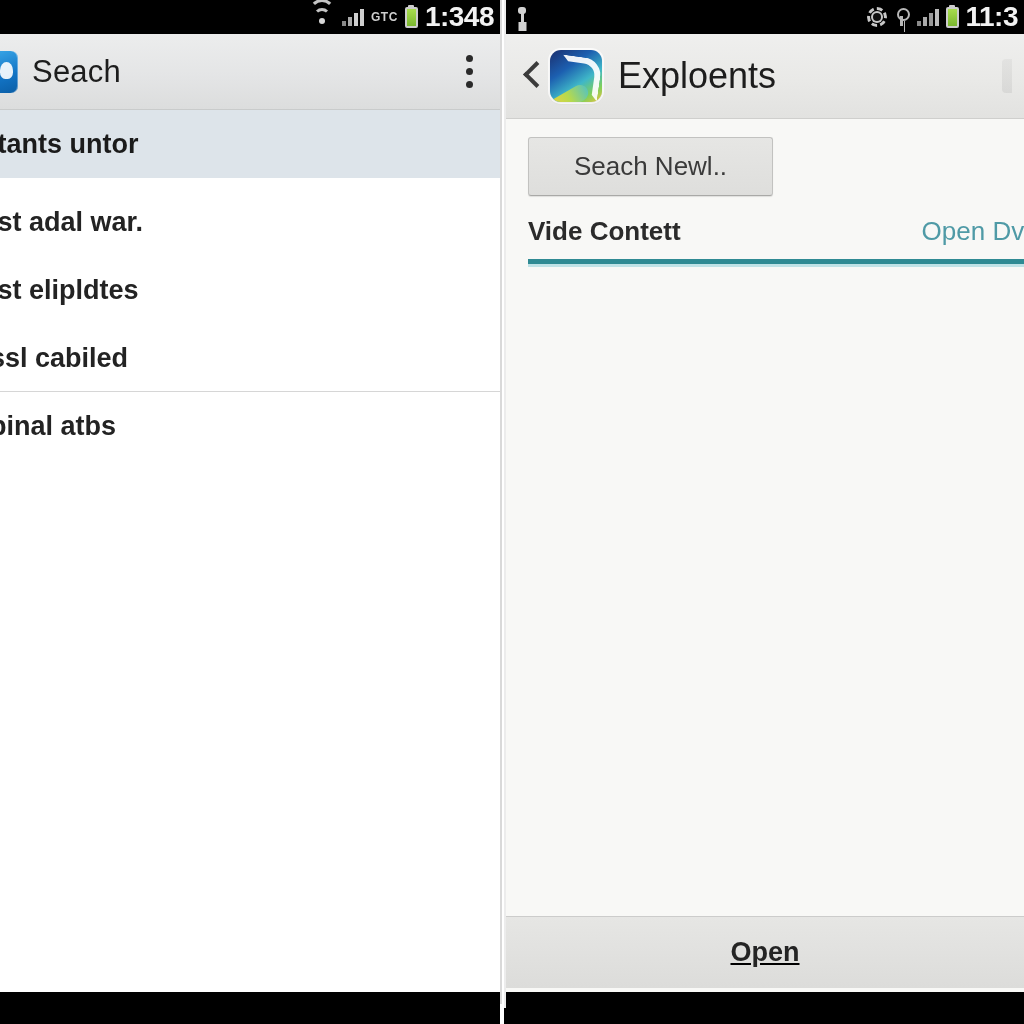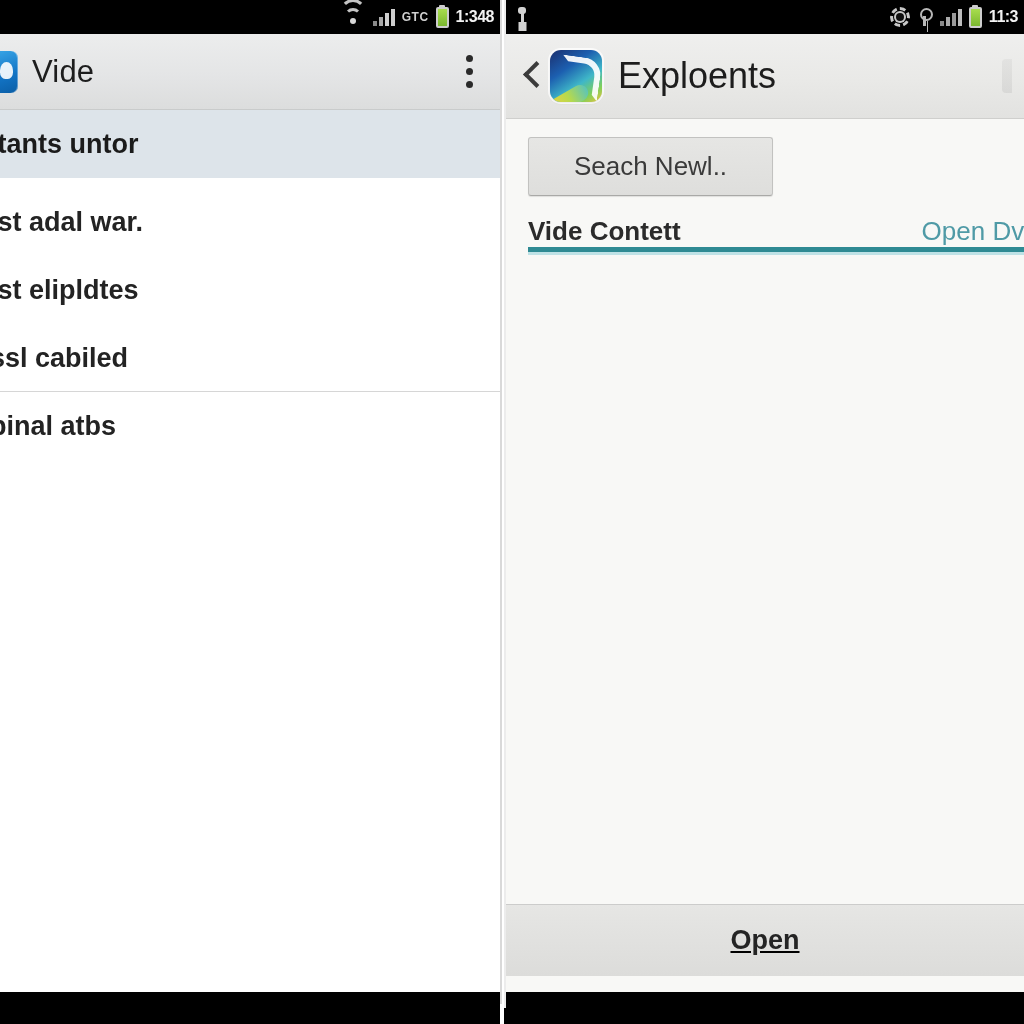--- a/index.html
+++ b/index.html
@@ -43,21 +43,21 @@
     background: #000000;
     display: flex;
     align-items: center;
     color: #e8e8e8;
     font-size: 15px;
     font-weight: bold;
     overflow: hidden;
   }
   .sb-left  { flex: 1; display: flex; align-items: center; padding-left: 10px; gap: 6px; }
   .sb-right { display: flex; align-items: center; gap: 7px; padding-right: 6px; }
-  .sb-time  { font-size: 16px; font-weight: bold; letter-spacing: -0.5px; color: #f2f2f2; }
+  .sb-time  { font-size: 28px; font-weight: bold; letter-spacing: -0.5px; color: #f2f2f2; }
   .sb-text  { font-size: 12px; font-weight: bold; color: #cfcfcf; letter-spacing: 0.5px; }
 
   
   .ico-wifi {
     position: relative; width: 26px; height: 18px;
   }
   .ico-wifi i {
     position: absolute; left: 50%; bottom: 1px;
     border: 3px solid #cfcfcf;
     border-color: #cfcfcf transparent transparent transparent;
@@ -263,21 +263,21 @@
     white-space: nowrap;
   }
 
   #tabbar {
     position: relative;
     display: flex; align-items: flex-end; justify-content: space-between;
     padding: 12px 0 0 22px;
   }
   .tab-label {
     font-size: 26px; font-weight: bold; color: #2b2b2b;
-    white-space: nowrap;
+    padding-bottom: 12px; white-space: nowrap;
   }
   .tab-label.link {
     color: #4f9aa6; font-weight: normal;
     margin-right: -6px;
   }
   #tab-underline {
     position: relative;
     height: 5px;
     margin-left: 22px;
     background: #2f8a93;
@@ -335,21 +335,21 @@
         <span class="sb-text">GTC</span>
         <span class="ico-batt">
             <i></i>
           </span>
         <span class="sb-time">1:348</span>
       </div>
     </div>
 
     <div id="left-actionbar">
       <div id="left-app-icon"></div>
-      <div id="left-title">Vide</div>
+      <div id="left-title">Seach</div>
       <div id="left-overflow">
         <span></span>
           <span></span>
           <span></span>
       </div>
     </div>
 
     <div id="left-list">
       <div class="lrow selected">
         <span class="lrow-text">Itants untor</span>

